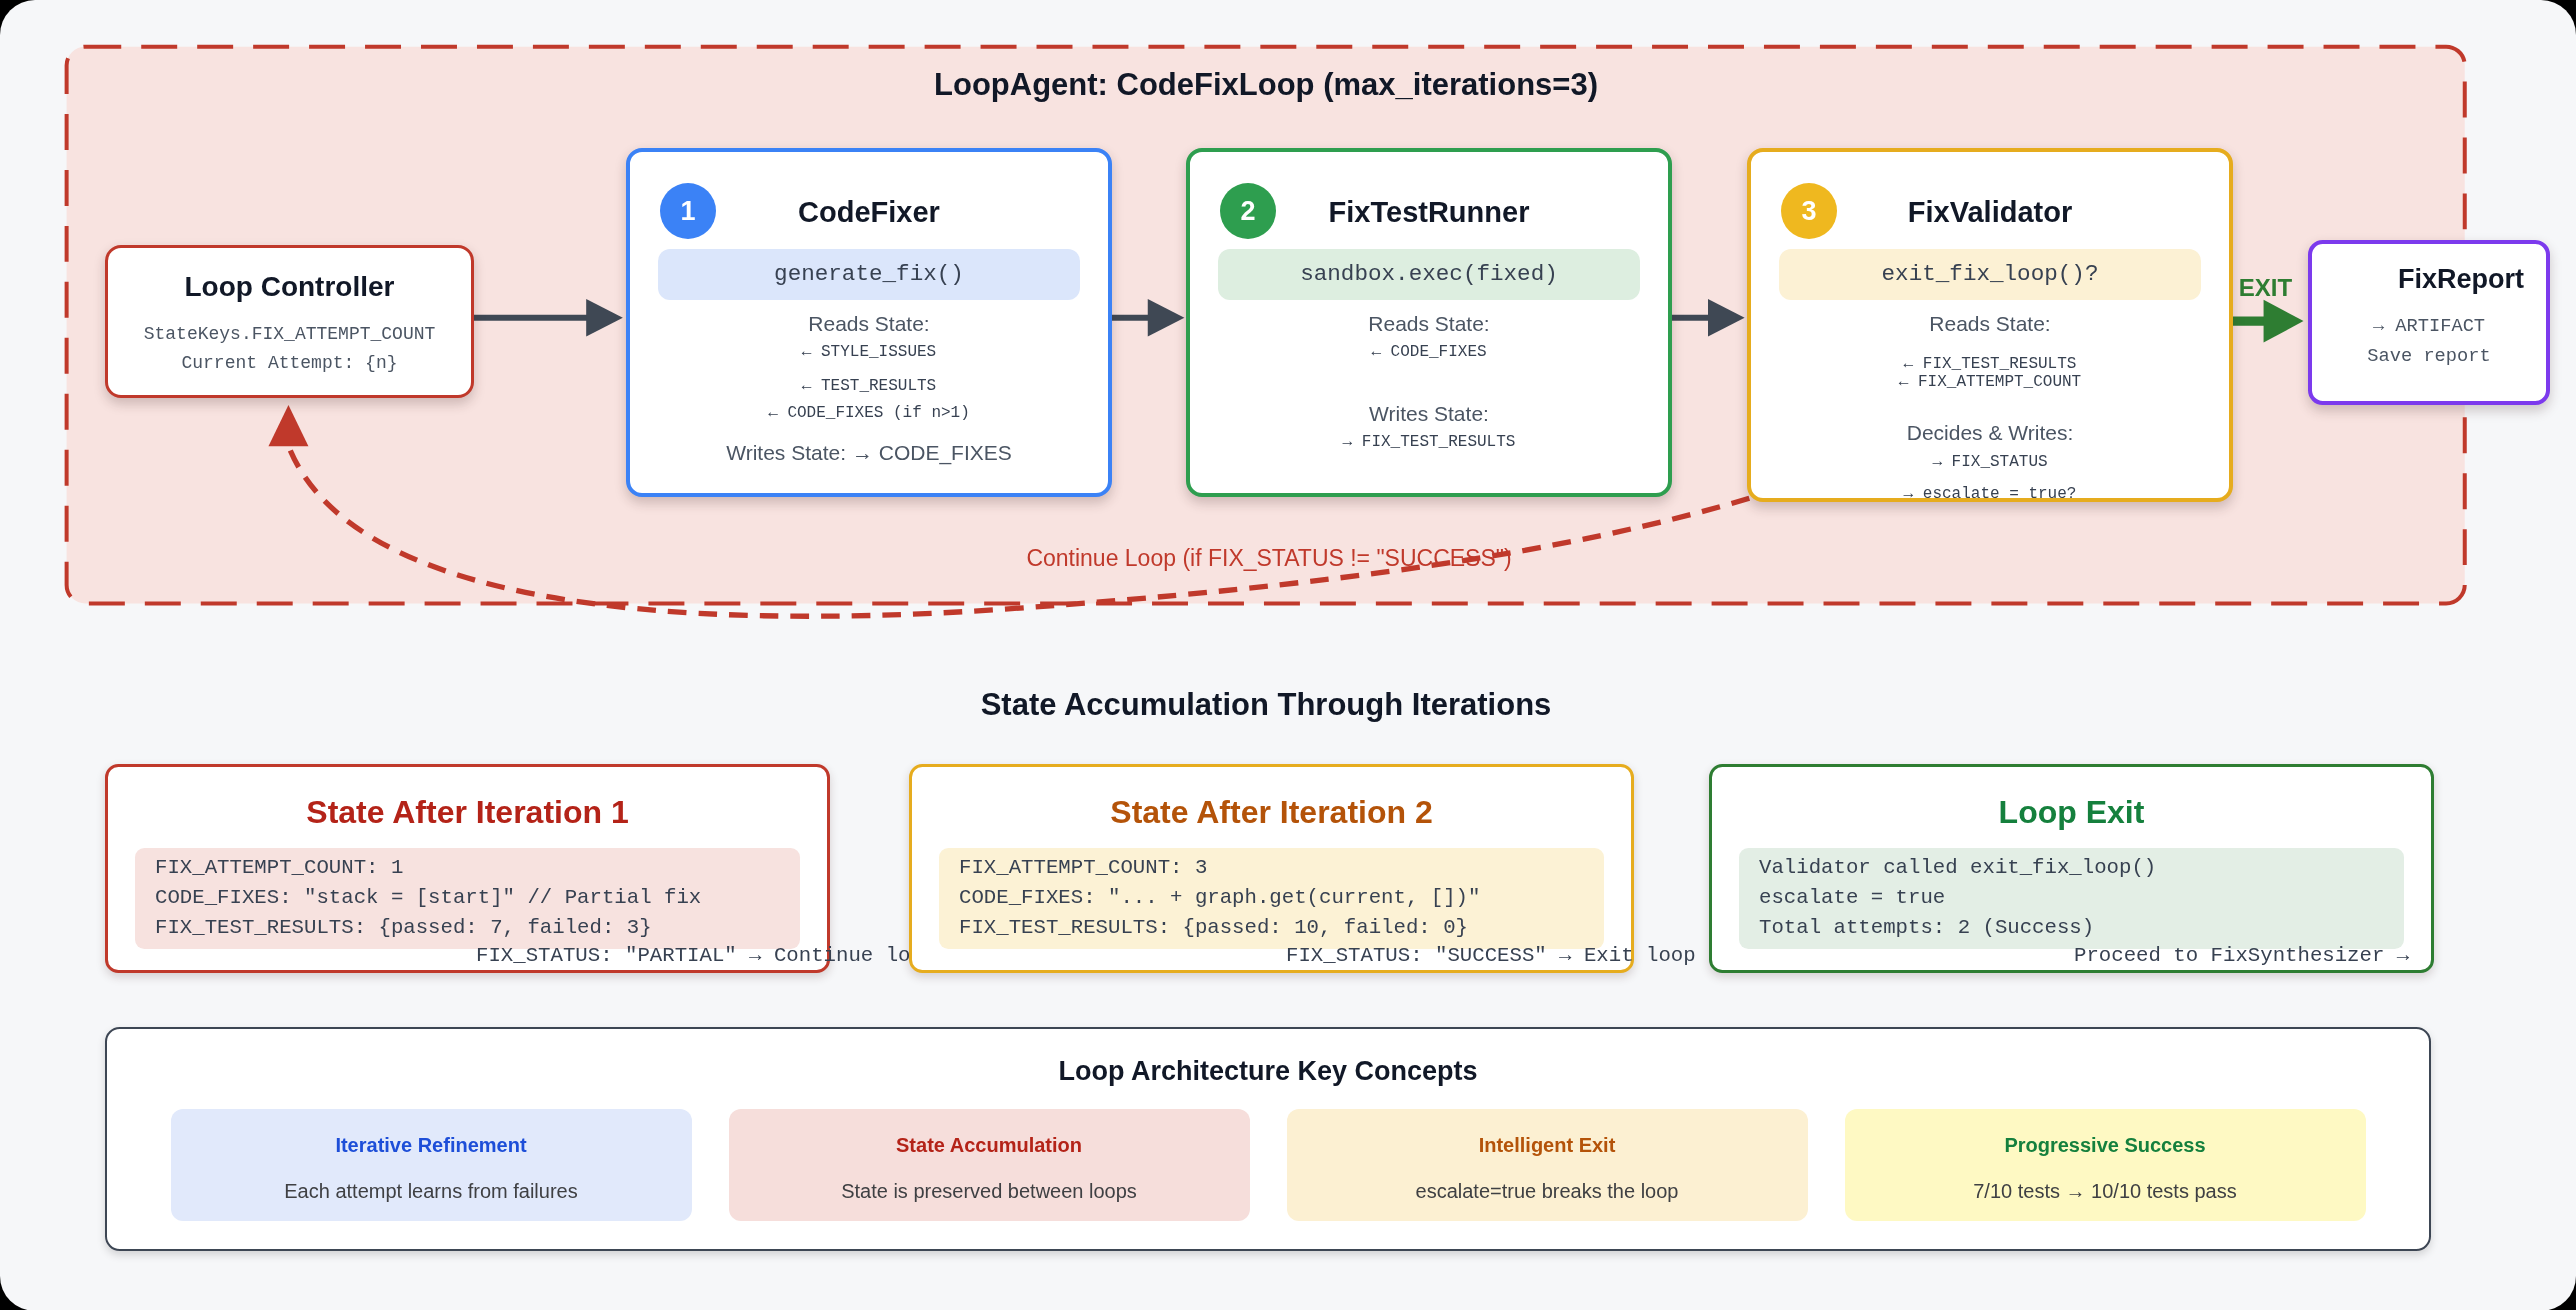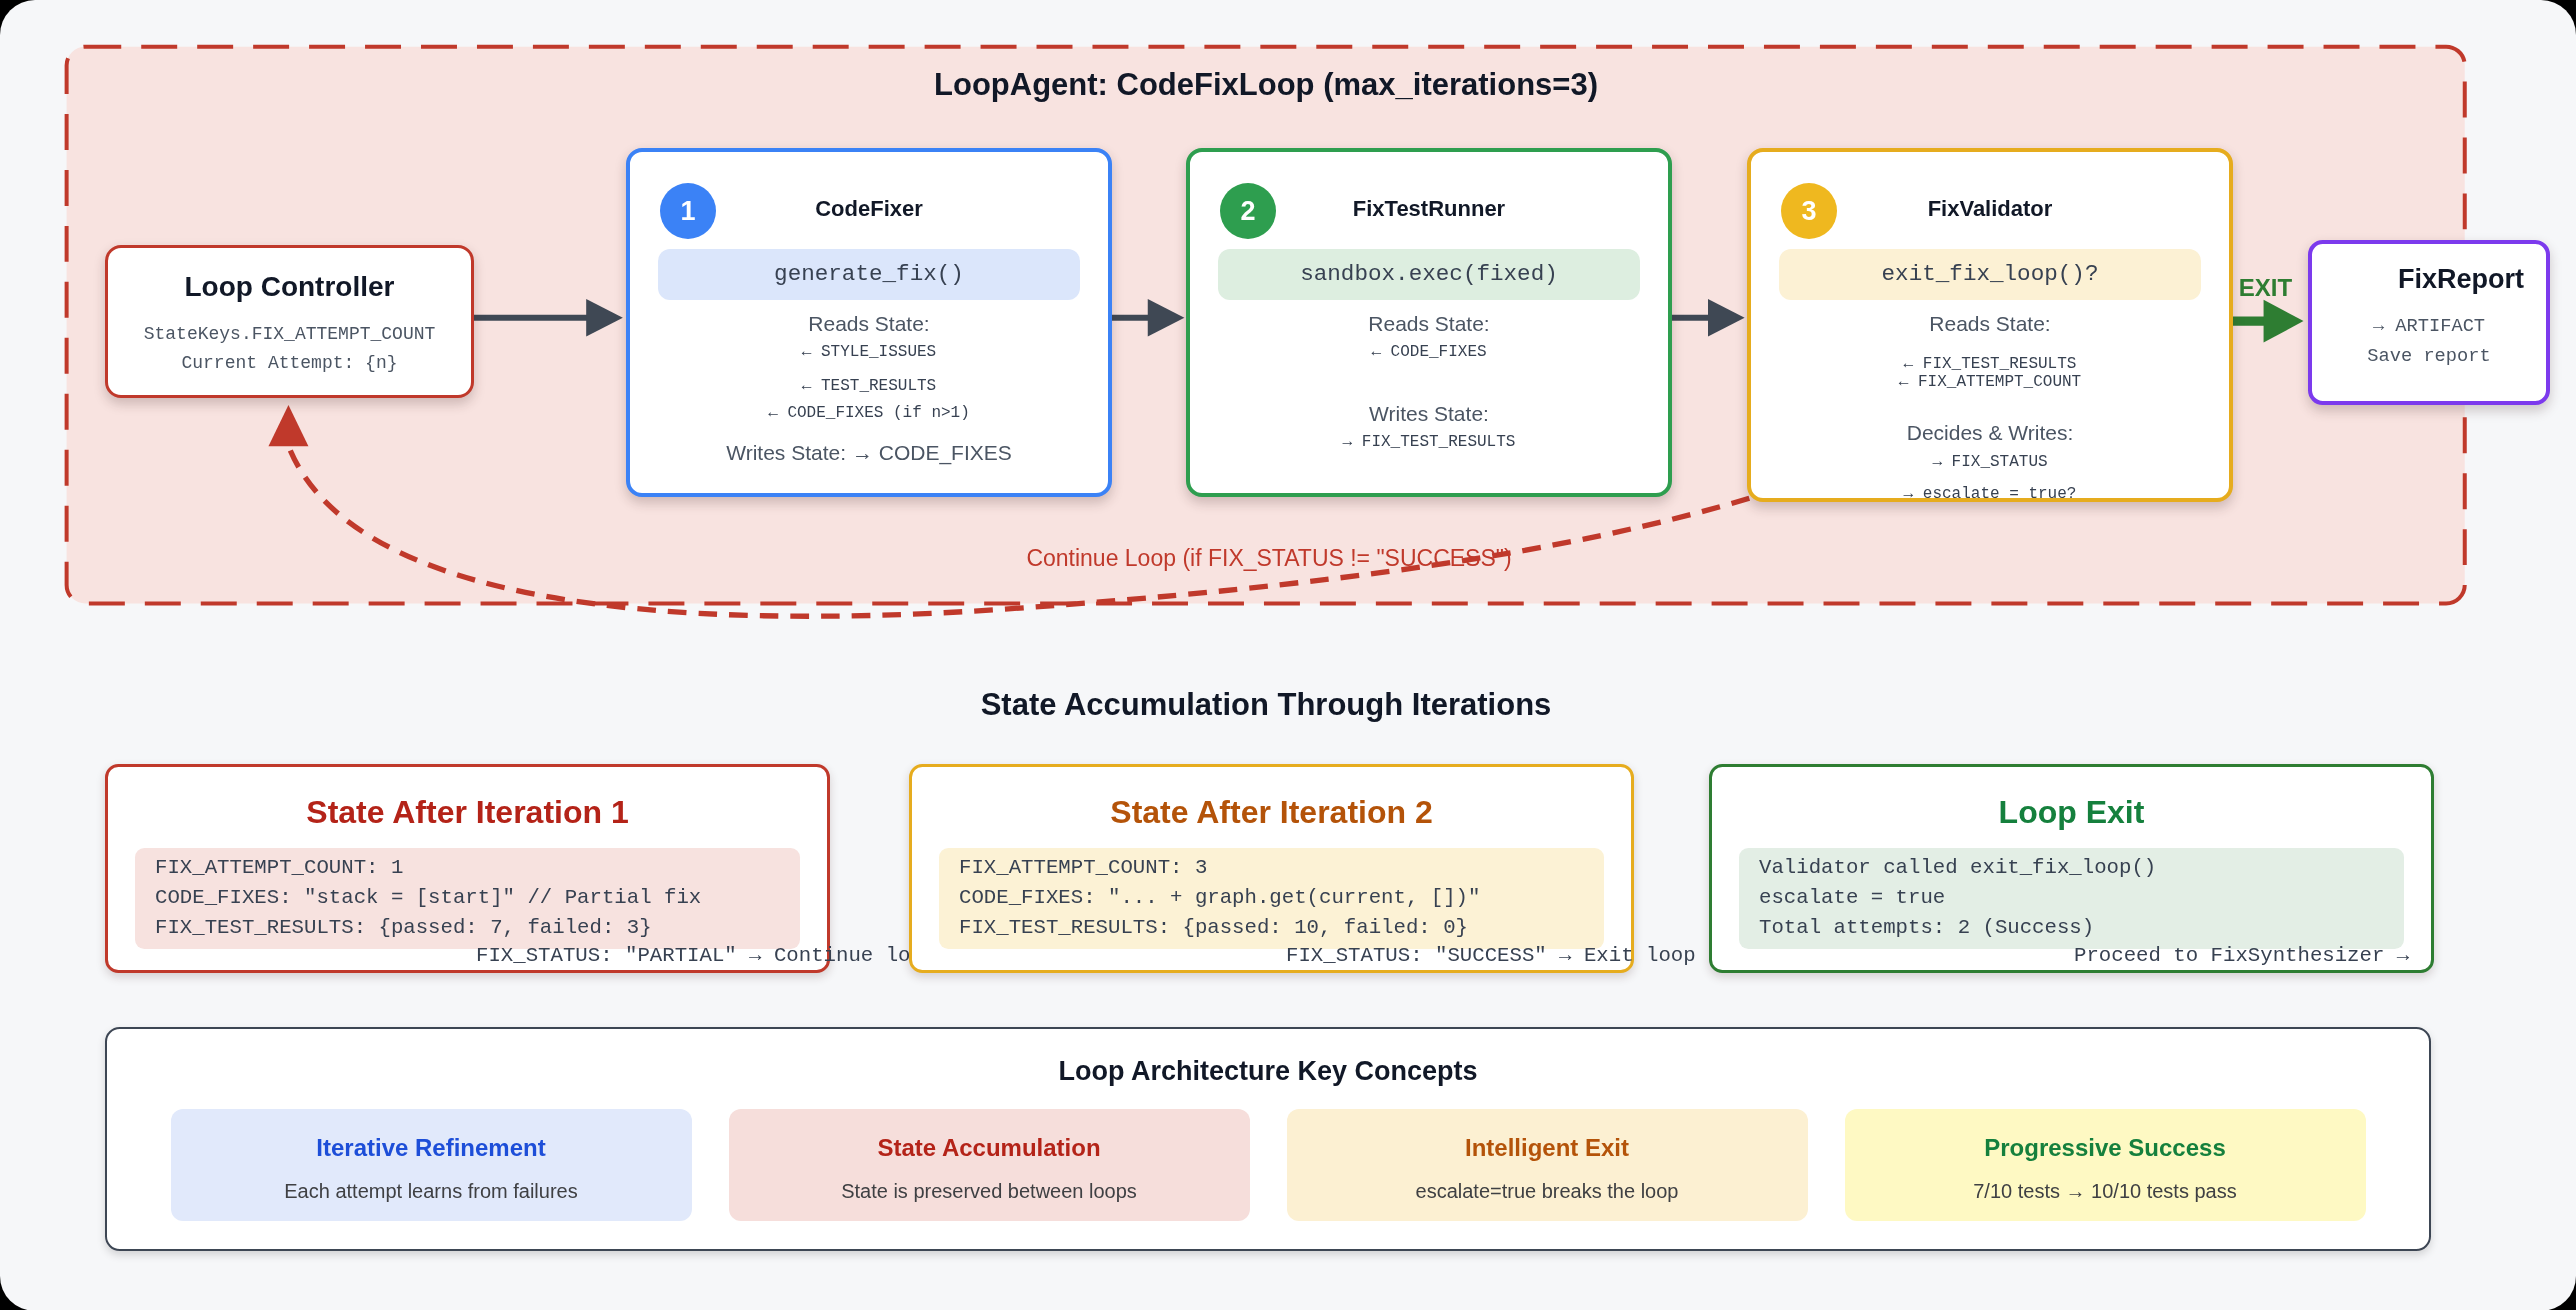--- a/index.html
+++ b/index.html
@@ -14,21 +14,21 @@
   .controller{left:105px;top:245px;width:363px;height:147px;border:3.3px solid #c0392b;}
   .ctl-title{left:0;top:22.6px;width:100%;text-align:center;font-size:28px;font-weight:bold;}
   .ctl-line{left:0;width:100%;text-align:center;font-family:"Liberation Mono",monospace;font-size:18px;color:#4b5563;}
   .agent{top:148px;width:478px;height:341px;border-width:4px;border-style:solid;}
   .agent.codefixer{left:626px;border-color:#3b82f6;}
   .agent.testrunner{left:1186px;border-color:#2e9e4f;}
   .agent.validator{left:1747px;border-color:#e6ac1e;height:346px;}
   .badge{left:30px;top:31px;width:56px;height:56px;border-radius:50%;color:#fff;font-size:27px;font-weight:bold;
          text-align:center;line-height:56px;}
   .badge.b1{background:#3b82f6;} .badge.b2{background:#2e9e4f;} .badge.b3{background:#efb81f;}
-  .agent-title{left:0;top:44px;width:100%;text-align:center;font-size:22px;font-weight:bold;}
+  .agent-title{left:0;top:44px;width:100%;text-align:center;font-size:29px;font-weight:bold;}
   .pill{left:28px;top:97px;width:422px;height:51px;border-radius:12px;text-align:center;line-height:51px;
         font-family:"Liberation Mono",monospace;font-size:22.6px;color:#374151;}
   .pill.blue{background:#dbe6fb;} .pill.green{background:#ddeee0;} .pill.yellow{background:#fcf1d4;}
   .slabel{left:0;width:100%;text-align:center;font-size:21px;color:#4b5563;}
   .sline{left:0;width:100%;text-align:center;font-family:"Liberation Mono",monospace;font-size:16px;color:#374151;}
   .report{left:2308px;top:240px;width:234px;height:157px;border:4px solid #7c3aed;border-radius:14.7px;}
   .rep-title{left:0;top:20px;width:100%;text-align:center;font-size:27px;font-weight:bold;margin-left:32px;}
   .rep-line{left:0;width:100%;text-align:center;font-family:"Liberation Mono",monospace;font-size:18.7px;color:#4b5563;}
   .exit-label{left:2224px;top:274px;width:83px;text-align:center;font-size:24px;font-weight:bold;color:#2e7d32;z-index:6;}
   .continue-label{left:816px;top:545px;width:906px;text-align:center;font-size:23px;color:#c0392b;z-index:6;}
@@ -44,21 +44,21 @@
              font-family:"Liberation Mono",monospace;font-size:20.7px;line-height:30px;color:#374151;white-space:pre;}
   .s1 .codeblock{background:#f7e2df;} .s2 .codeblock{background:#fcf2d5;} .s3 .codeblock{background:#e3eee5;}
   .overflow-line{top:177px;font-family:"Liberation Mono",monospace;font-size:20.7px;color:#374151;white-space:nowrap;}
   .s1 .overflow-line{left:368px;} .s2 .overflow-line{left:374px;} .s3 .overflow-line{left:362px;}
   .concepts{left:105px;top:1027px;width:2322px;height:220px;position:absolute;background:#fff;
             border:2.7px solid #3d4654;border-radius:14.7px;box-shadow:0 4px 8px rgba(0,0,0,.15);z-index:10;}
   .concepts-title{left:0;top:27px;width:100%;text-align:center;font-size:27px;font-weight:bold;}
   .cards{left:0;top:80px;width:100%;display:flex;justify-content:center;gap:37px;position:absolute;}
   .card{width:521px;height:112px;border-radius:12px;position:relative;}
   .card.c1{background:#e1e9fb;} .card.c2{background:#f6dedb;} .card.c3{background:#fcf0d2;} .card.c4{background:#fef9c3;}
-  .card-title{left:0;top:25px;width:100%;text-align:center;font-size:24px;font-weight:bold;position:absolute;}
+  .card-title{left:0;top:25px;width:100%;text-align:center;font-size:20px;font-weight:bold;position:absolute;}
   .c1 .card-title{color:#1d4ed8;} .c2 .card-title{color:#b42318;} .c3 .card-title{color:#b45309;} .c4 .card-title{color:#15803d;}
   .card-desc{left:0;top:71px;width:100%;text-align:center;font-size:20px;color:#3f4043;position:absolute;}
 </style>
 </head>
 <body>
 
 <div class="canvas">
 
   <svg class="layer layer-bg" viewBox="0 0 3867 1968" width="2576" height="1311">
     <rect x="100" y="70" width="3600" height="836" rx="28" fill="#f8e3e0" stroke="#c0392b" stroke-width="6" stroke-dasharray="54 30"></rect>

